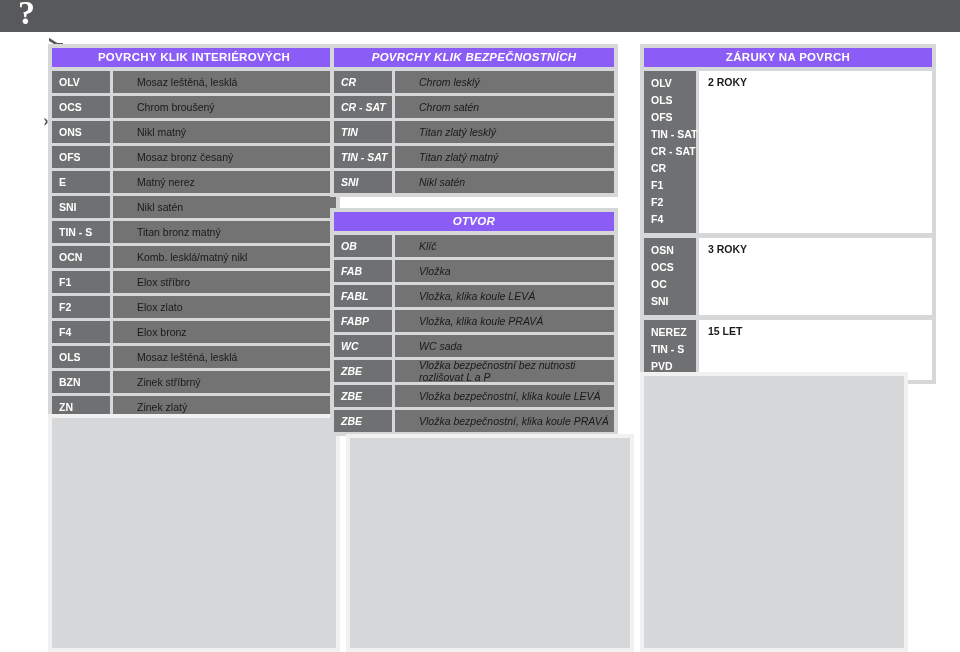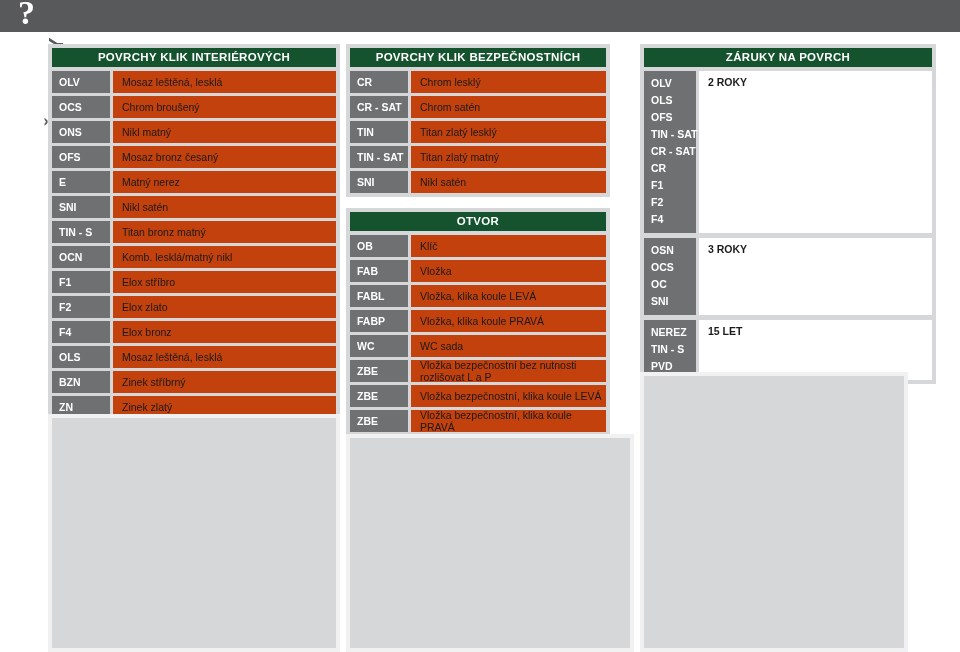--- a/index.html
+++ b/index.html
@@ -47,32 +47,32 @@
     text-align: center;
     white-space: nowrap;
   }
 
   
   .col {
     position: absolute;
     top: 44px;
   }
   .col-left   { left: 48px;  width: 292px; }
-  .col-mid    { left: 346px; width: 264px; }
+  .col-mid    { left: 330px; width: 288px; font-style: italic; }
   .col-right  { left: 640px; width: 296px; }
 
   
   .panel {
     background: #d6d7d9;
     padding: 4px;
     margin-bottom: 7px;
   }
 
   .panel-head {
-    background: #14532d;
+    background: #8b5cf6;
     color: #ffffff;
     font-size: 11.5px;
     font-weight: bold;
     letter-spacing: 0.3px;
     text-align: center;
     height: 19px;
     line-height: 19px;
     margin-bottom: 4px;
   }
 
@@ -89,26 +89,26 @@
     color: #ffffff;
     font-size: 10.5px;
     font-weight: bold;
     display: flex;
     align-items: center;
     padding-left: 7px;
     box-sizing: border-box;
     flex: 0 0 auto;
   }
   .desc {
-    background: #c2410c;
+    background: #737373;
     color: #1a1a1a;
     font-size: 10.5px;
     display: flex;
     align-items: center;
-    padding-left: 9px;
+    padding-left: 24px;
     box-sizing: border-box;
     flex: 1 1 auto;
     margin-left: 3px;
   }
 
   
   .col-left .code { width: 58px; }
   
   .col-mid .code  { width: 58px; }
   

